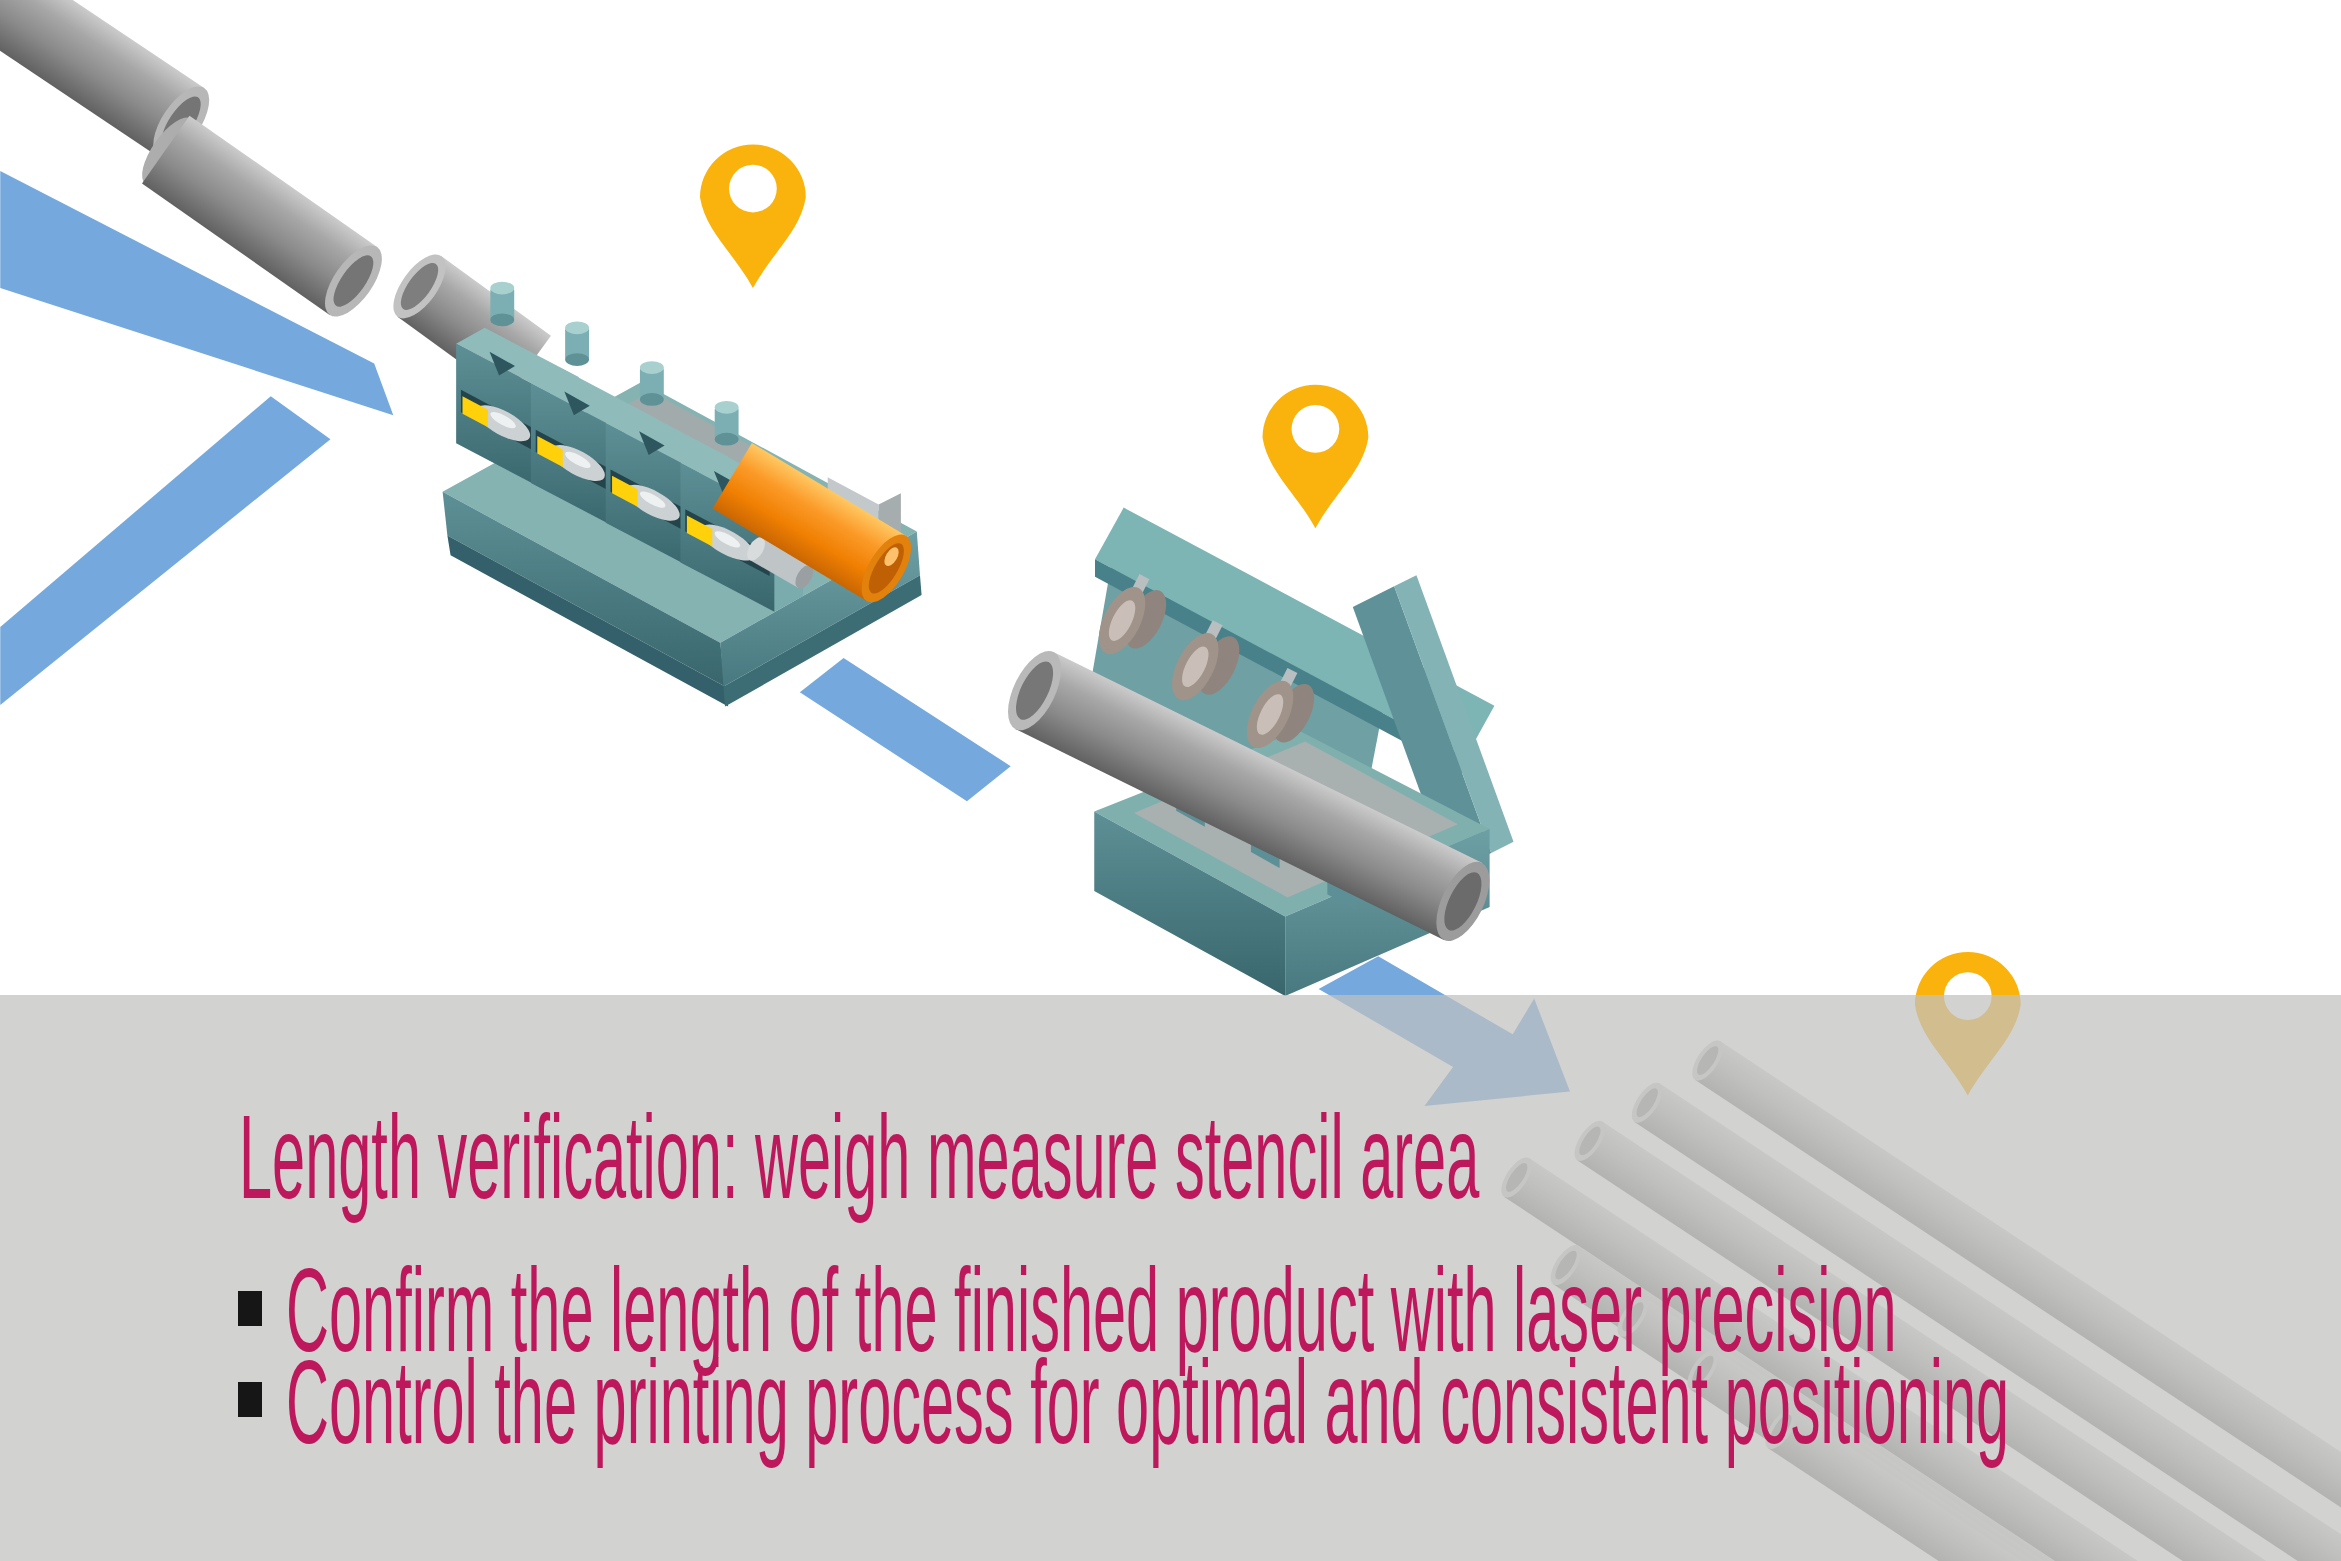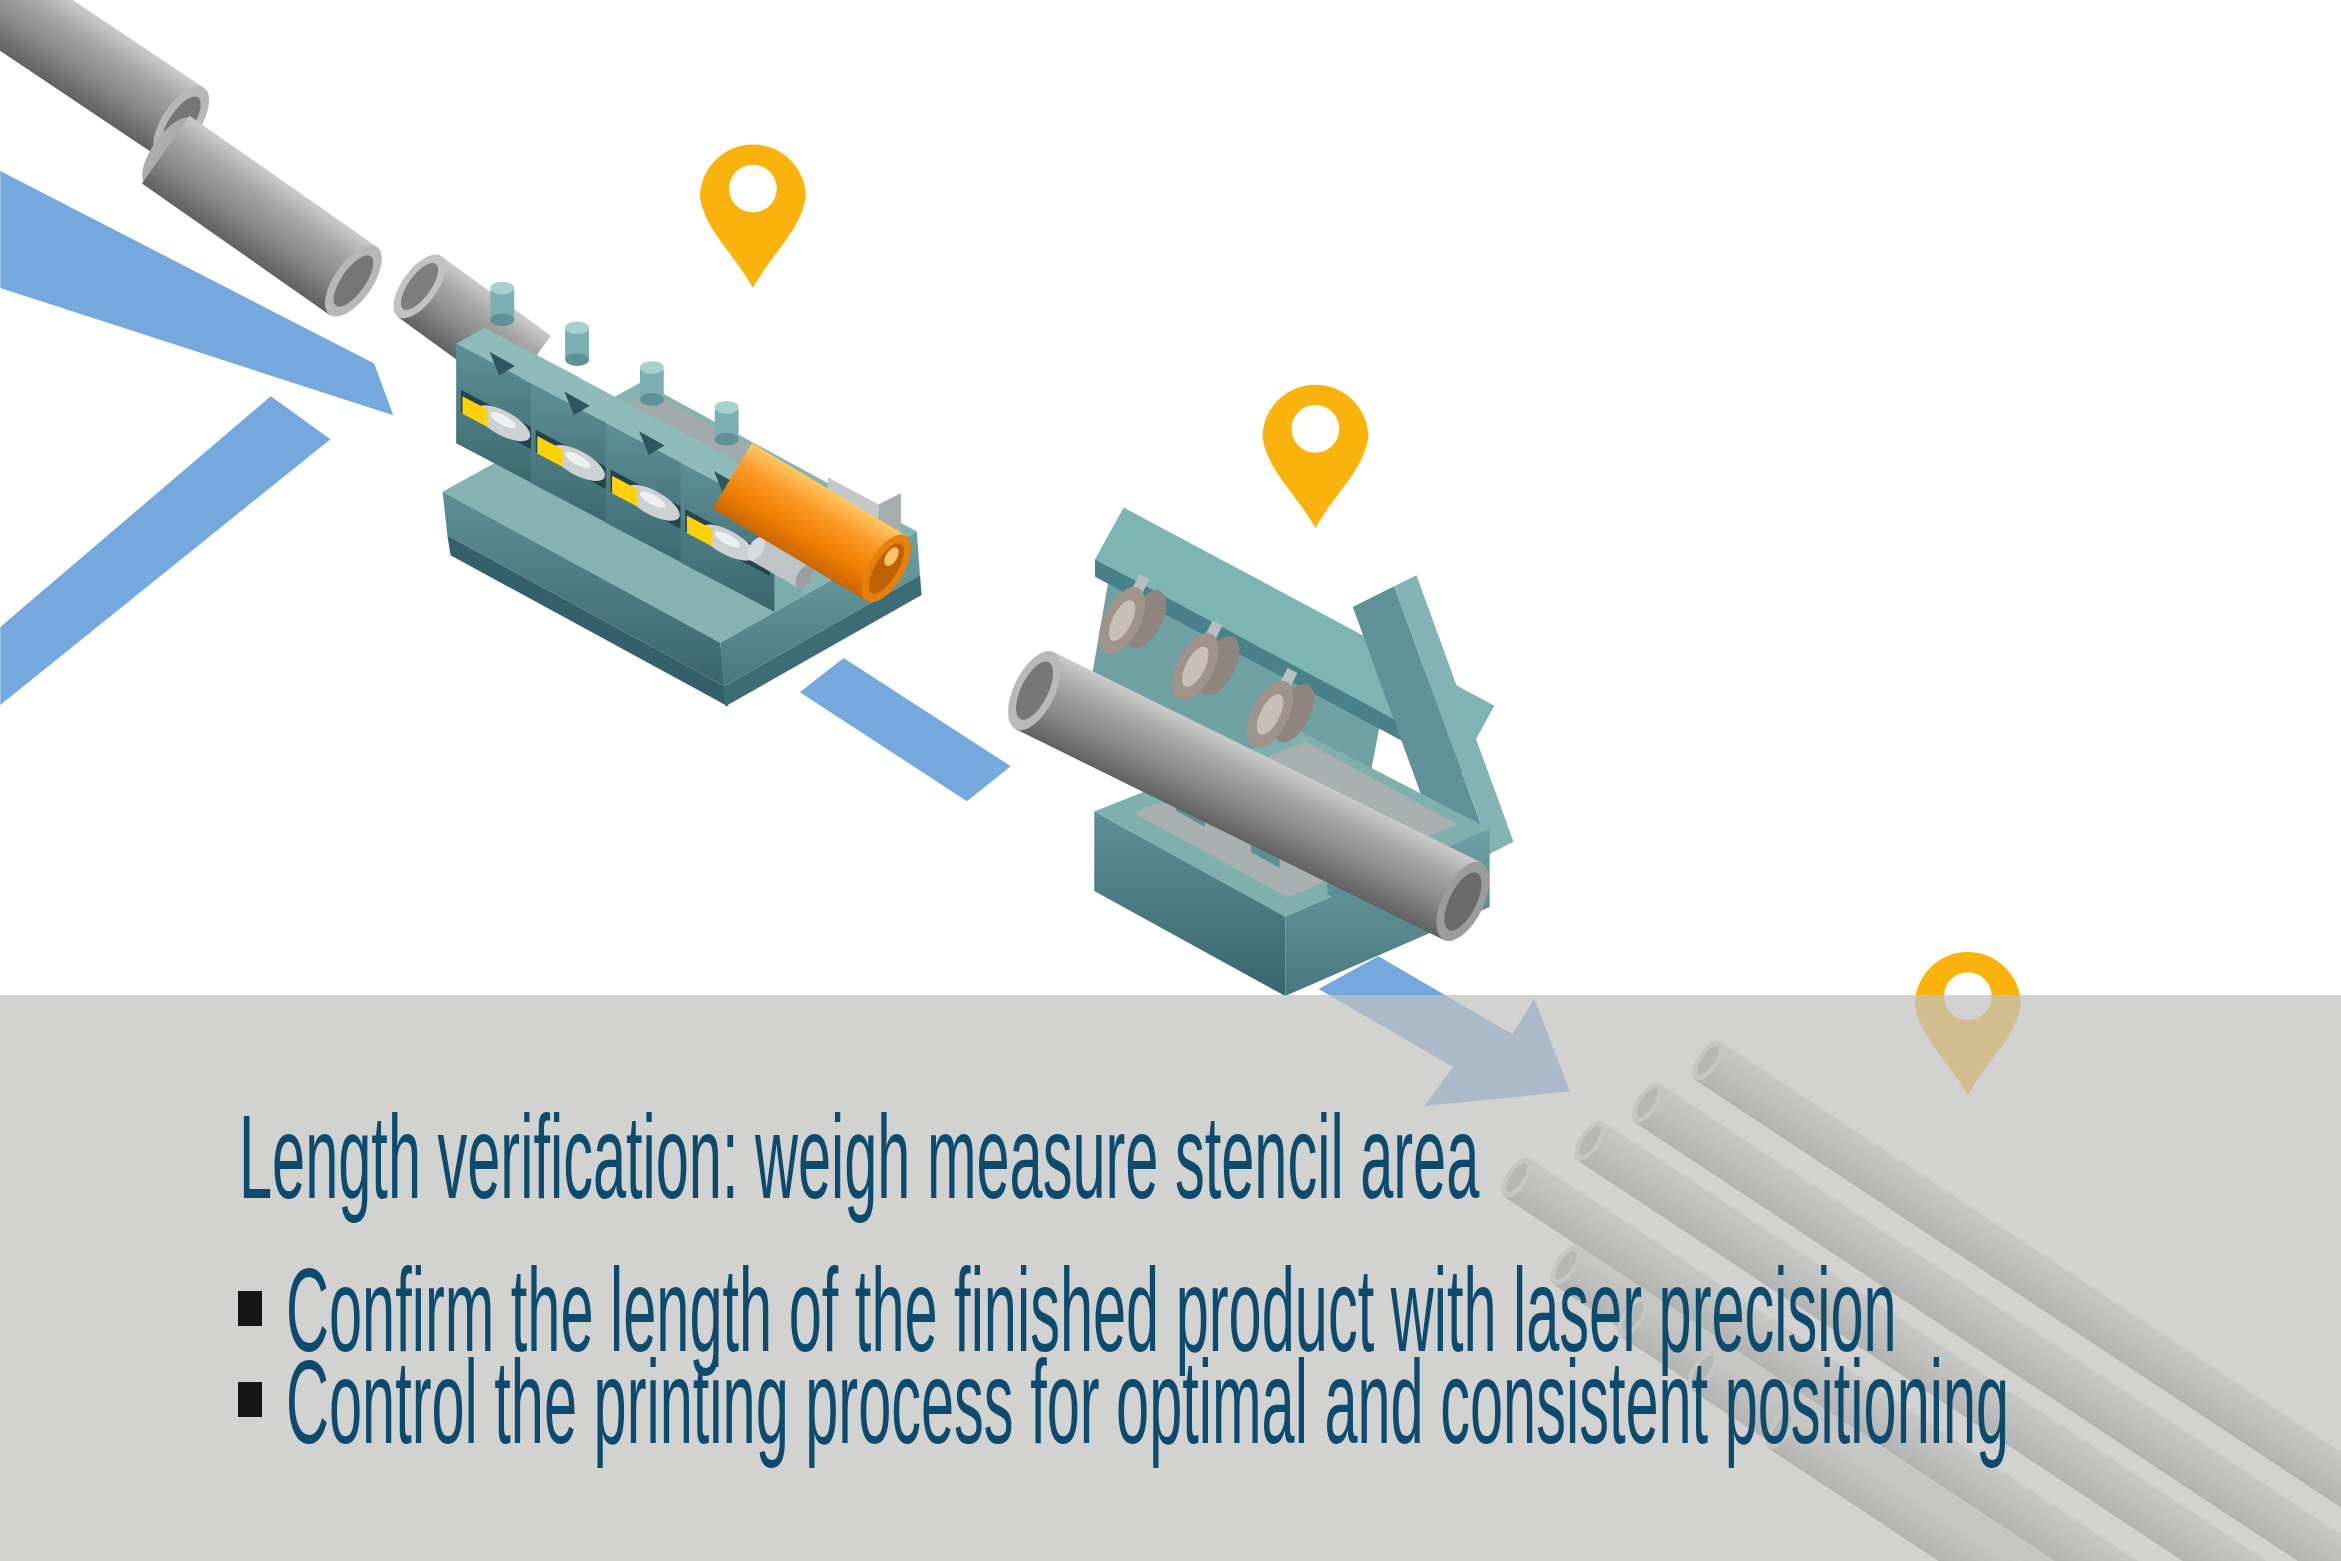--- a/index.html
+++ b/index.html
@@ -1,21 +1,21 @@
 <!DOCTYPE html>
 <html style="--accent-blue: #75A9DD; --pin-orange: #FAB30C; --machine-teal: #6FA2A6; --overlay-gray: #C1C1BF; --tube-gray: #8A8A8A; --hot-tube-orange: #F28A00; --text-black: #101010; --background: #FFFFFF;font-size:12.7px"><head>
 <meta charset="utf-8">
 <style>
   html,body{margin:0;padding:0;background:#fff;}
   #canvas{position:relative;width:2342px;height:1561px;overflow:hidden;background:#fff;
           font-family:"Liberation Sans",sans-serif;}
   #scene{position:absolute;left:0;top:0;z-index:1;}
   #band-overlay{position:absolute;left:0;top:995px;width:2342px;height:567px;
                 background:var(--overlay-gray,#C1C1BF);opacity:.72;z-index:2;}
-  #text-block{position:absolute;left:0;top:0;width:2342px;height:1561px;z-index:3;color:#0c4a6e;}
+  #text-block{position:absolute;left:0;top:0;width:2342px;height:1561px;z-index:3;color:#be185d;}
   .tline{position:absolute;white-space:nowrap;font-size:119px;font-weight:400;
          transform:scaleX(.5);transform-origin:0 0;line-height:119px;}
   #slide-title{left:239px;top:1097px;}
   .bullet-line1{left:286px;top:1250px;}
   .bullet-line2{left:286px;top:1342px;}
   .bullet-sq{position:absolute;width:24px;height:35px;background:#161616;}
   #bsq1{left:238px;top:1291px;}
   #bsq2{left:238px;top:1382px;}
 </style>
 </head>

